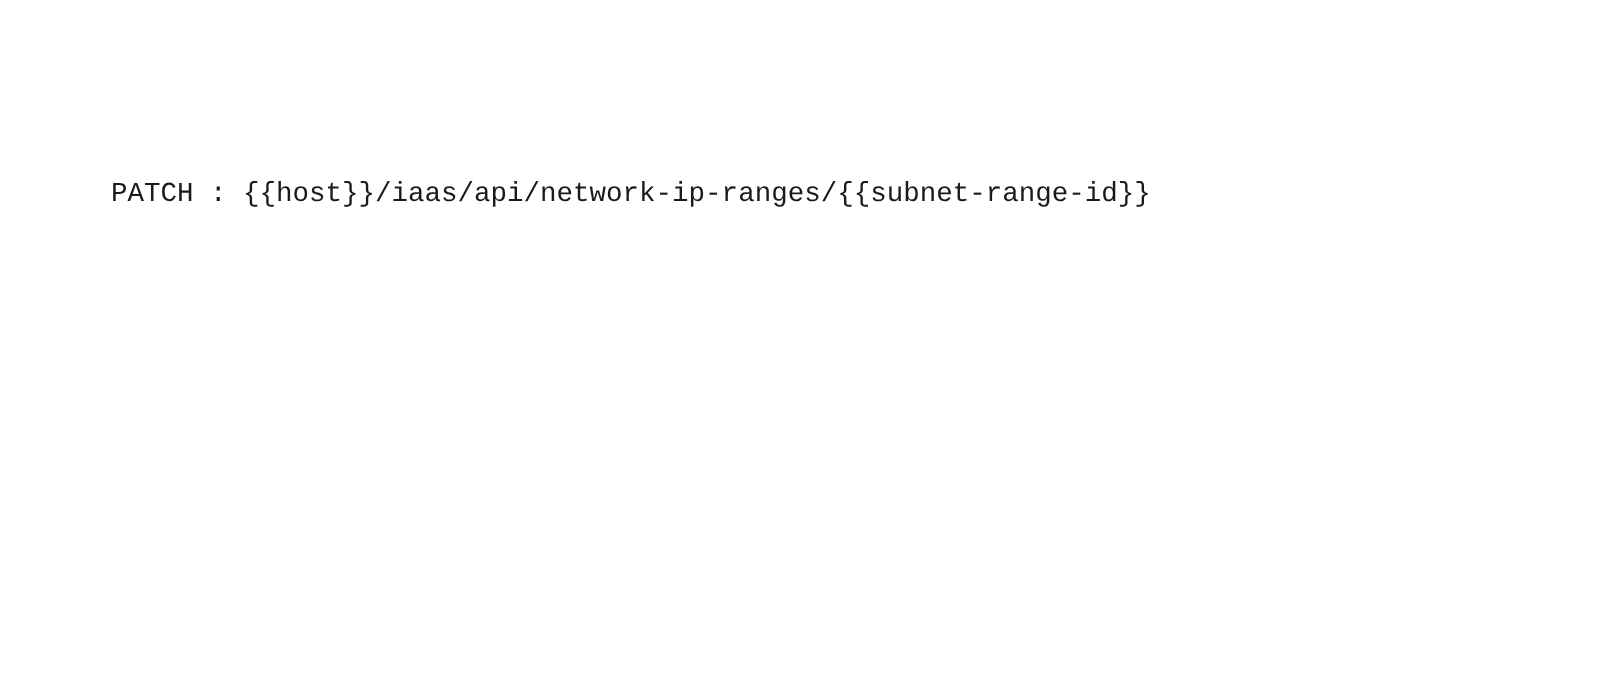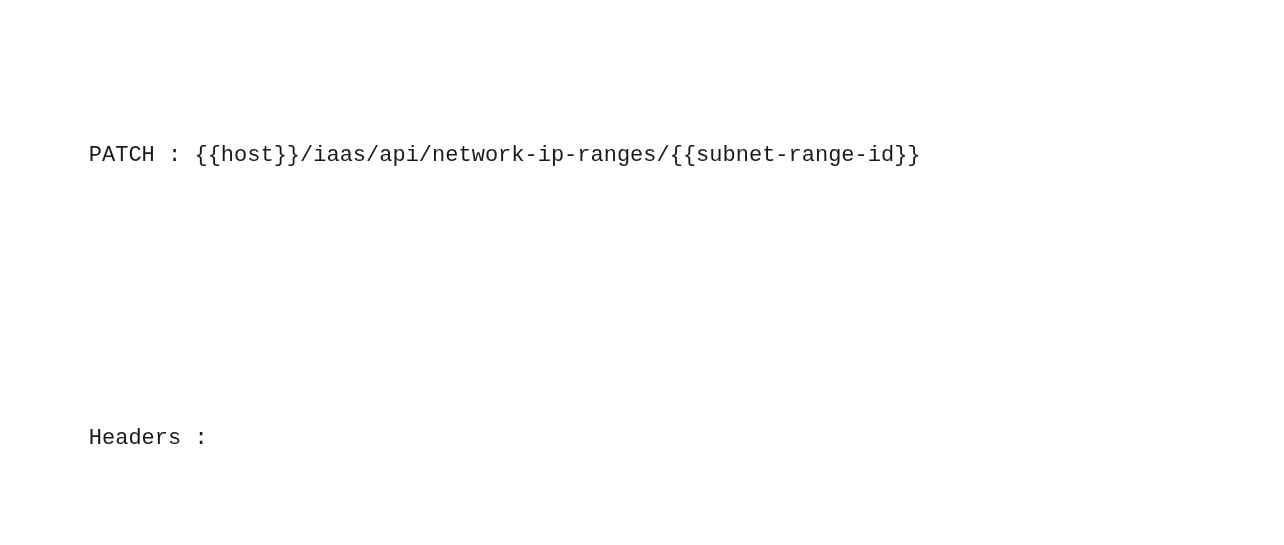--- a/index.html
+++ b/index.html
@@ -45,23 +45,20 @@
     }
   </style>
 </head>
 <body>
 
 <div class="code-block">
   <span class="line">
     <span class="text-black">PATCH : </span><span class="text-black">{{host}}/iaas/api/network-ip-ranges/{{subnet-range-id}}</span>
   </span>
   <span class="empty-line"> </span>
-  <span class="line">
-    <span class="text-black">Headers :</span>
-  </span>
   
   
   
   
   
   
   
 </div>
 
 </body></html>

